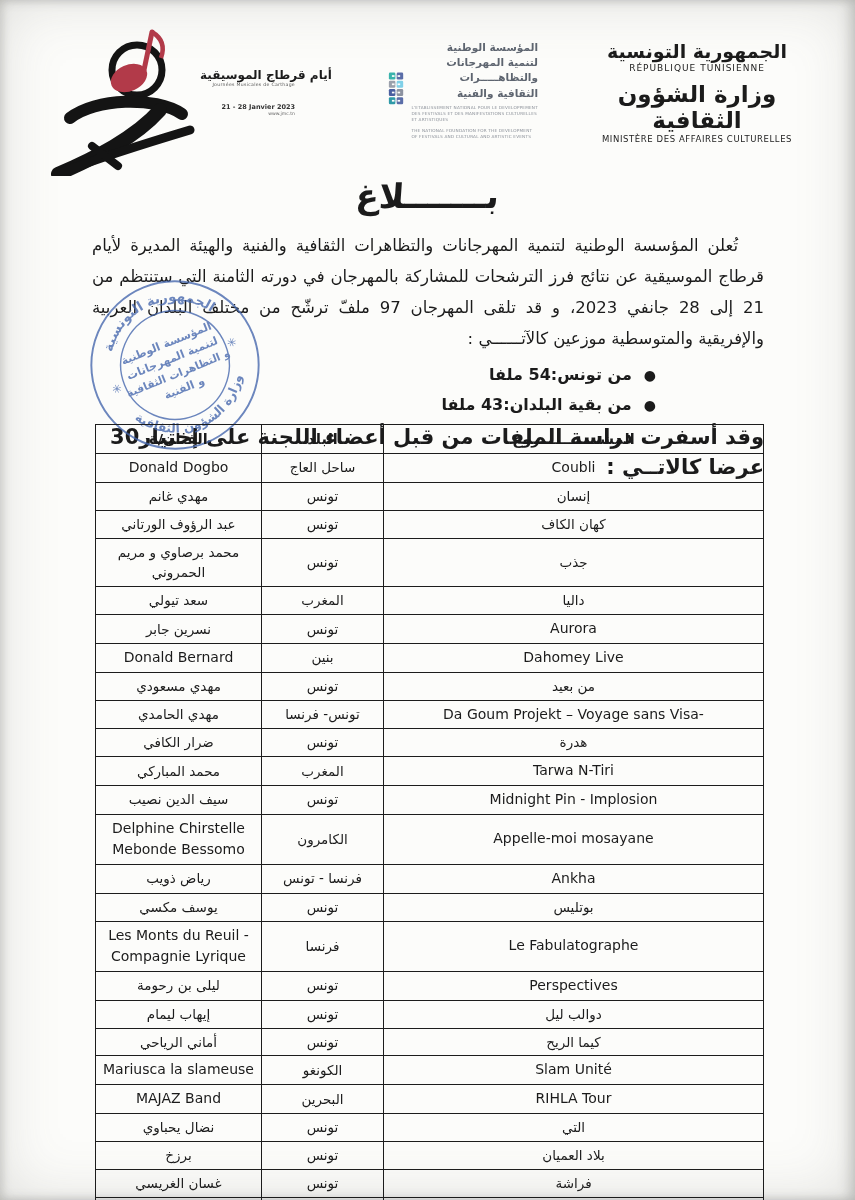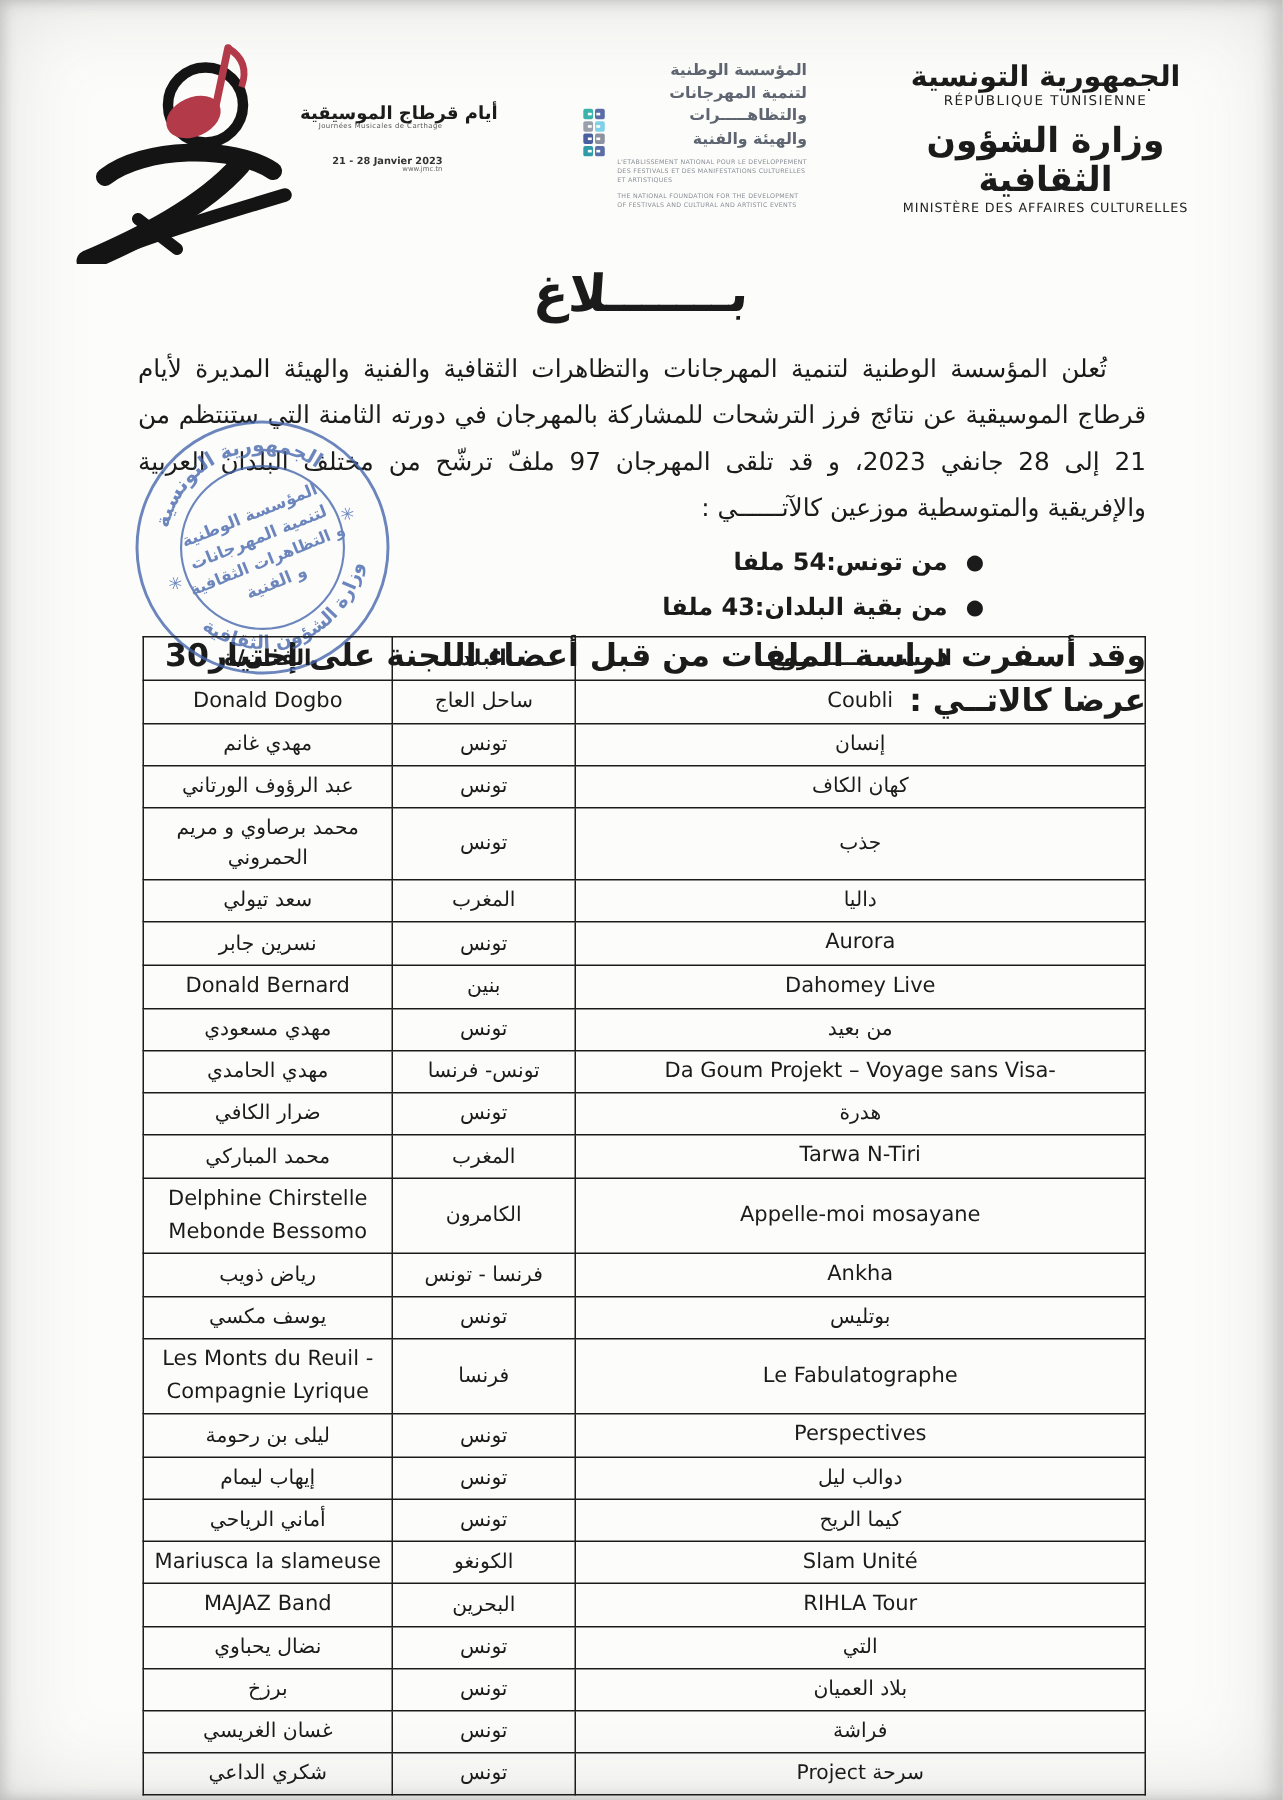--- a/index.html
+++ b/index.html
@@ -93,21 +93,21 @@
             <rect x="9" y="65" width="6" height="4" fill="#fcfcfa"></rect>
             <rect x="20" y="59" width="15" height="16" rx="3" fill="#5a6da8"></rect>
             <rect x="22" y="65" width="6" height="4" fill="#fcfcfa"></rect>
           </g>
       </svg>
       <div>
         <div class="cn-ar">
           <div>المؤسسة الوطنية</div>
           <div>لتنمية المهرجانات</div>
           <div>والتظاهـــــرات</div>
-          <div>والهيئة والفنية</div>
+          <div>الثقافية والفنية</div>
         </div>
         <div class="cn-cap">L'ETABLISSEMENT NATIONAL POUR LE DEVELOPPEMENT DES FESTIVALS ET DES MANIFESTATIONS CULTURELLES ET ARTISTIQUES</div>
         <div class="cn-cap">THE NATIONAL FOUNDATION FOR THE DEVELOPMENT OF FESTIVALS AND CULTURAL AND ARTISTIC EVENTS</div>
       </div>
     </div>
 
     <div class="logo-right">
       <div class="rt-ar1">الجمهورية التونسية</div>
       <div class="rt-fr">RÉPUBLIQUE TUNISIENNE</div>
       <div class="rt-ar2">وزارة الشؤون الثقافية</div>
@@ -218,20 +218,25 @@
           <td class="arabic" dir="rtl">ضرار الكافي</td>
           <td class="arabic" dir="rtl">تونس</td>
           <td class="arabic" dir="rtl">هدرة</td>
         </tr>
         <tr>
           <td class="arabic" dir="rtl">محمد المباركي</td>
           <td class="arabic" dir="rtl">المغرب</td>
           <td class="latin" dir="ltr">Tarwa N-Tiri</td>
         </tr>
         <tr>
+          <td class="arabic" dir="rtl">سيف الدين نصيب</td>
+          <td class="arabic" dir="rtl">تونس</td>
+          <td class="latin" dir="ltr">Midnight Pin - Implosion</td>
+        </tr>
+        <tr>
           <td class="latin" dir="ltr">Delphine Chirstelle Mebonde Bessomo</td>
           <td class="arabic" dir="rtl">الكامرون</td>
           <td class="latin" dir="ltr">Appelle-moi mosayane</td>
         </tr>
         <tr>
           <td class="arabic" dir="rtl">رياض ذويب</td>
           <td class="arabic" dir="rtl">فرنسا - تونس</td>
           <td class="latin" dir="ltr">Ankha</td>
         </tr>
         <tr>

